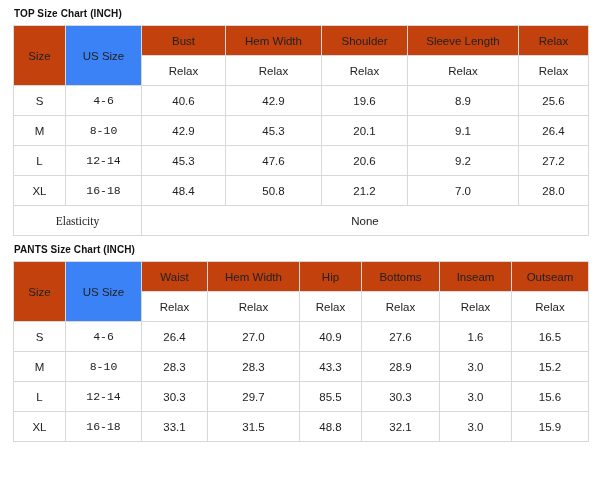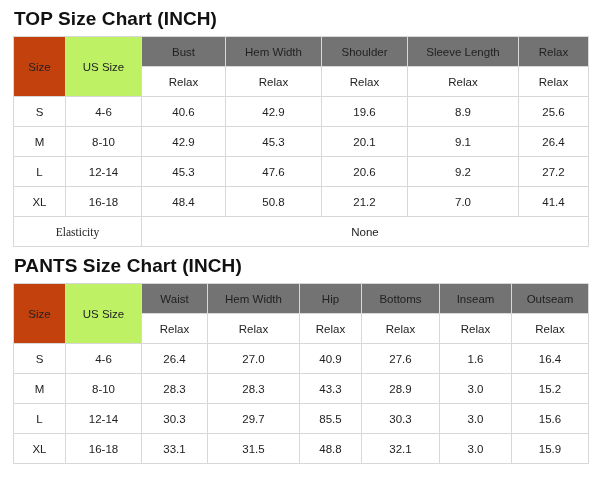--- a/index.html
+++ b/index.html
@@ -15,21 +15,21 @@
     overflow: hidden;
   }
   .page {
     width: 600px;
     height: 495px;
     position: relative;
     box-sizing: border-box;
     padding: 0;
   }
   .chart-title {
-    font-size: 19px;
+    font-size: 10px;
     font-weight: bold;
     color: #111111;
     margin: 8px 0 6px 14px;
     letter-spacing: 0.1px;
   }
   table.size-table {
     border-collapse: collapse;
     width: 575px;
     margin-left: 13px;
     table-layout: fixed;
@@ -48,40 +48,41 @@
   
   td.hdr-size {
     font-weight: bold;
     font-size: 11px;
     background: #c2410c;
     color: #111111;
   }
   td.hdr-ussize {
     font-weight: bold;
     font-size: 11px;
-    background: #bef264;
+    background: #3b82f6;
     color: #ffffff;
   }
   td.hdr-measure {
     font-weight: bold;
     font-size: 11.5px;
-    background: #737373;
+    background: #c2410c;
     color: #111111;
   }
   td.relax-cell {
     font-size: 11.5px;
     color: #333333;
   }
   td.body-size {
     font-size: 11.5px;
     color: #222222;
   }
   td.body-ussize {
     font-size: 11.5px;
     color: #222222;
+    font-family: Liberation Mono, monospace;
   }
   td.elastic-label {
     font-size: 11.5px;
     color: #222222;
     font-family: Liberation Serif, serif;
   }
   td.elastic-value {
     font-size: 11.5px;
     color: #222222;
   }
@@ -148,21 +149,21 @@
         <td>9.2</td>
         <td>27.2</td>
       </tr>
       <tr>
         <td class="body-size">XL</td>
         <td class="body-ussize">16-18</td>
         <td>48.4</td>
         <td>50.8</td>
         <td>21.2</td>
         <td>7.0</td>
-        <td>41.4</td>
+        <td>28.0</td>
       </tr>
 
       <tr>
         <td class="elastic-label" colspan="2">Elasticity</td>
         <td class="elastic-value" colspan="5">None</td>
       </tr>
     </tbody>
   </table>
 
   <div class="chart-title">PANTS Size Chart (INCH)</div>
@@ -199,21 +200,21 @@
       </tr>
 
       <tr>
         <td class="body-size">S</td>
         <td class="body-ussize">4-6</td>
         <td>26.4</td>
         <td>27.0</td>
         <td>40.9</td>
         <td>27.6</td>
         <td>1.6</td>
-        <td>16.4</td>
+        <td>16.5</td>
       </tr>
       <tr>
         <td class="body-size">M</td>
         <td class="body-ussize">8-10</td>
         <td>28.3</td>
         <td>28.3</td>
         <td>43.3</td>
         <td>28.9</td>
         <td>3.0</td>
         <td>15.2</td>

